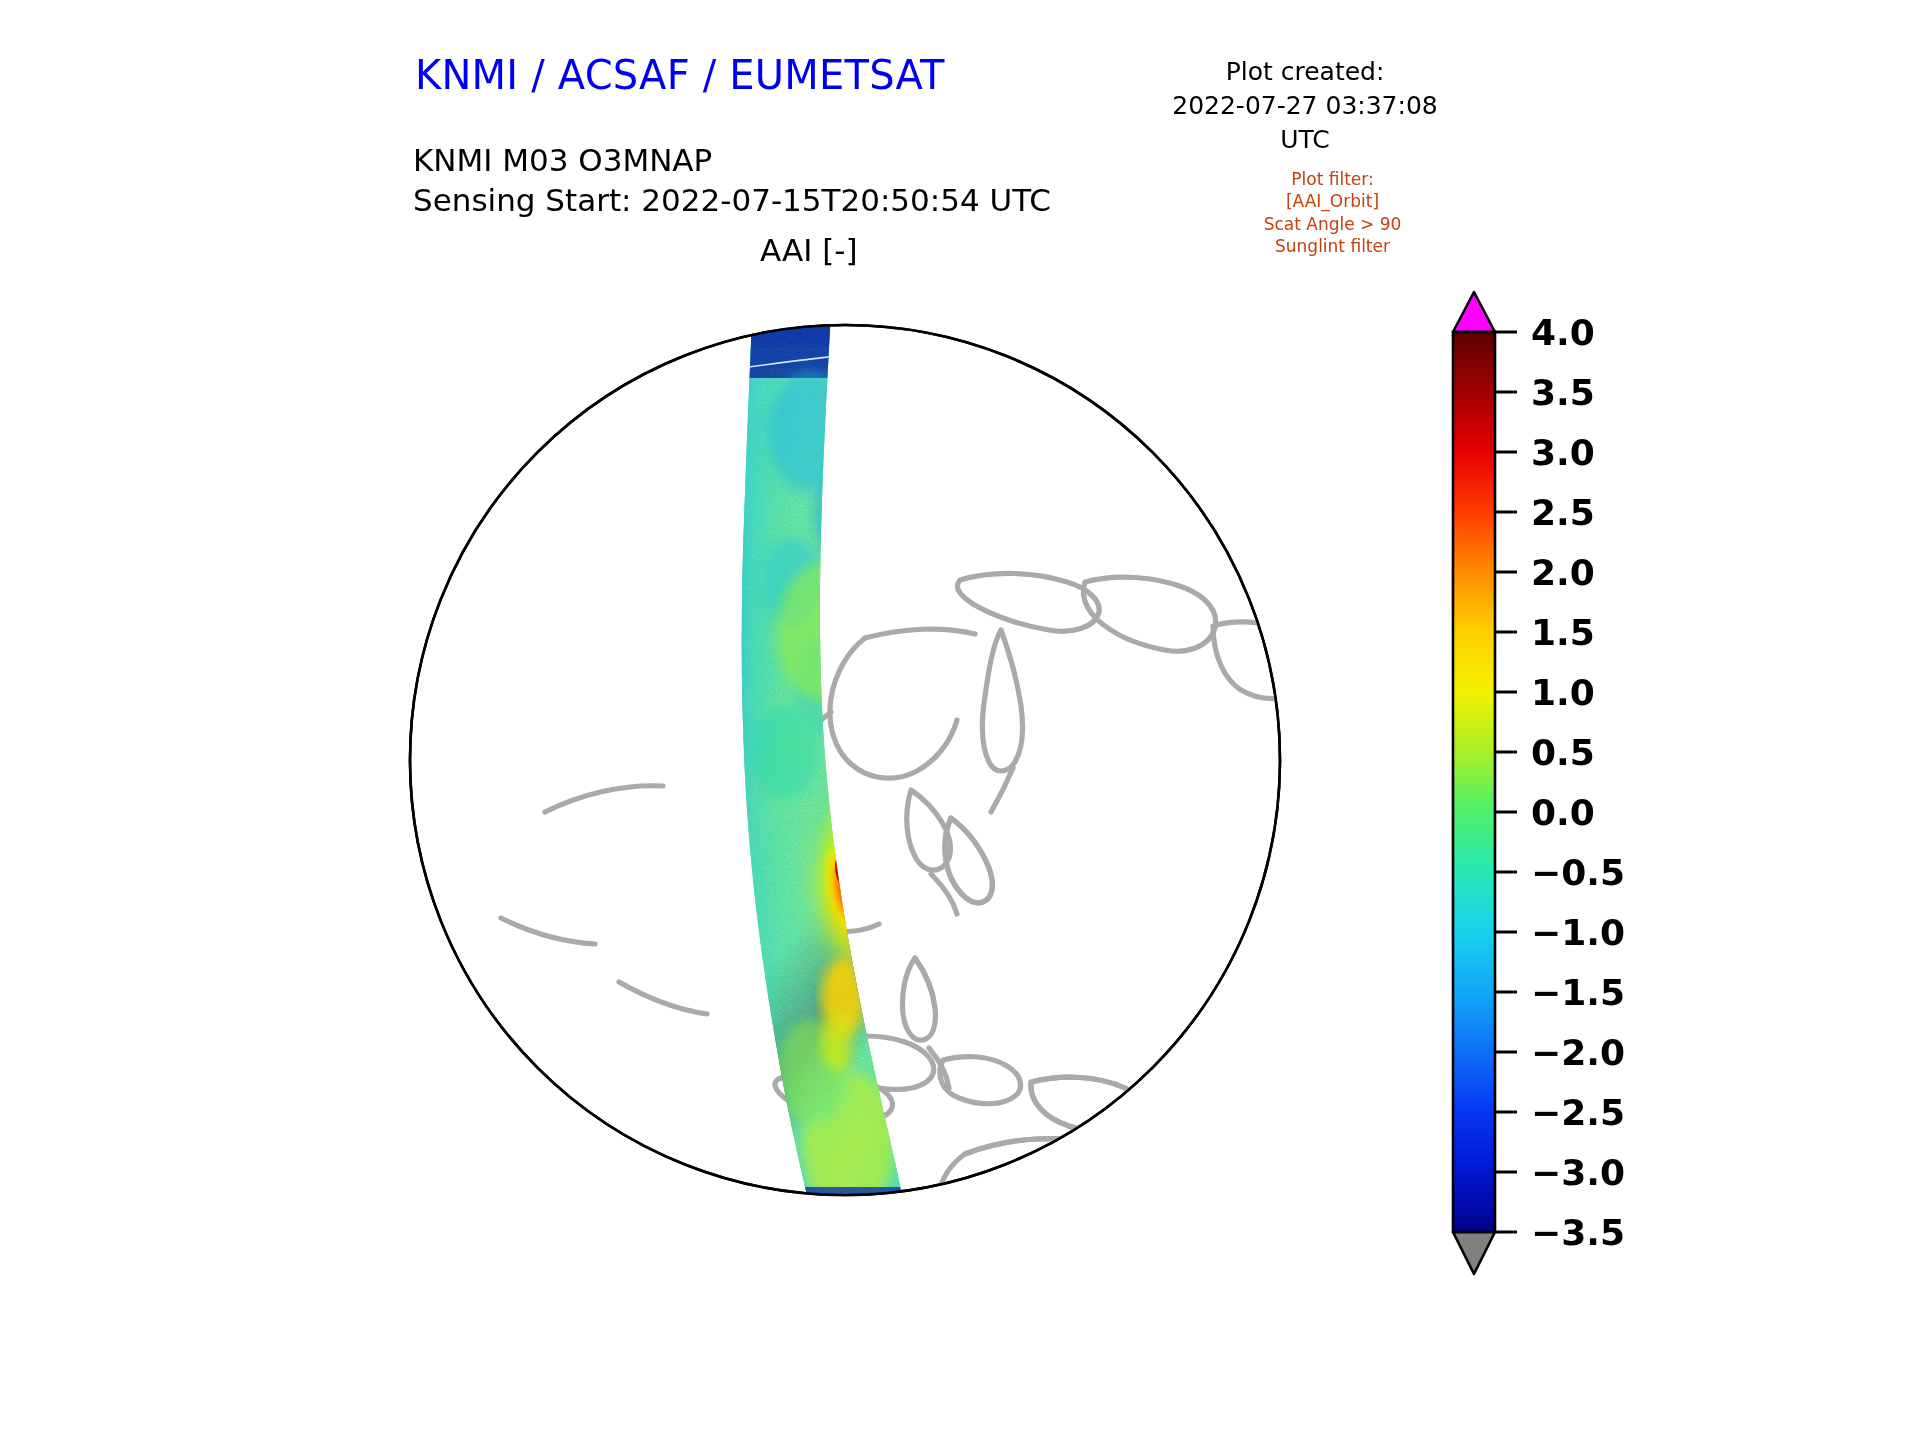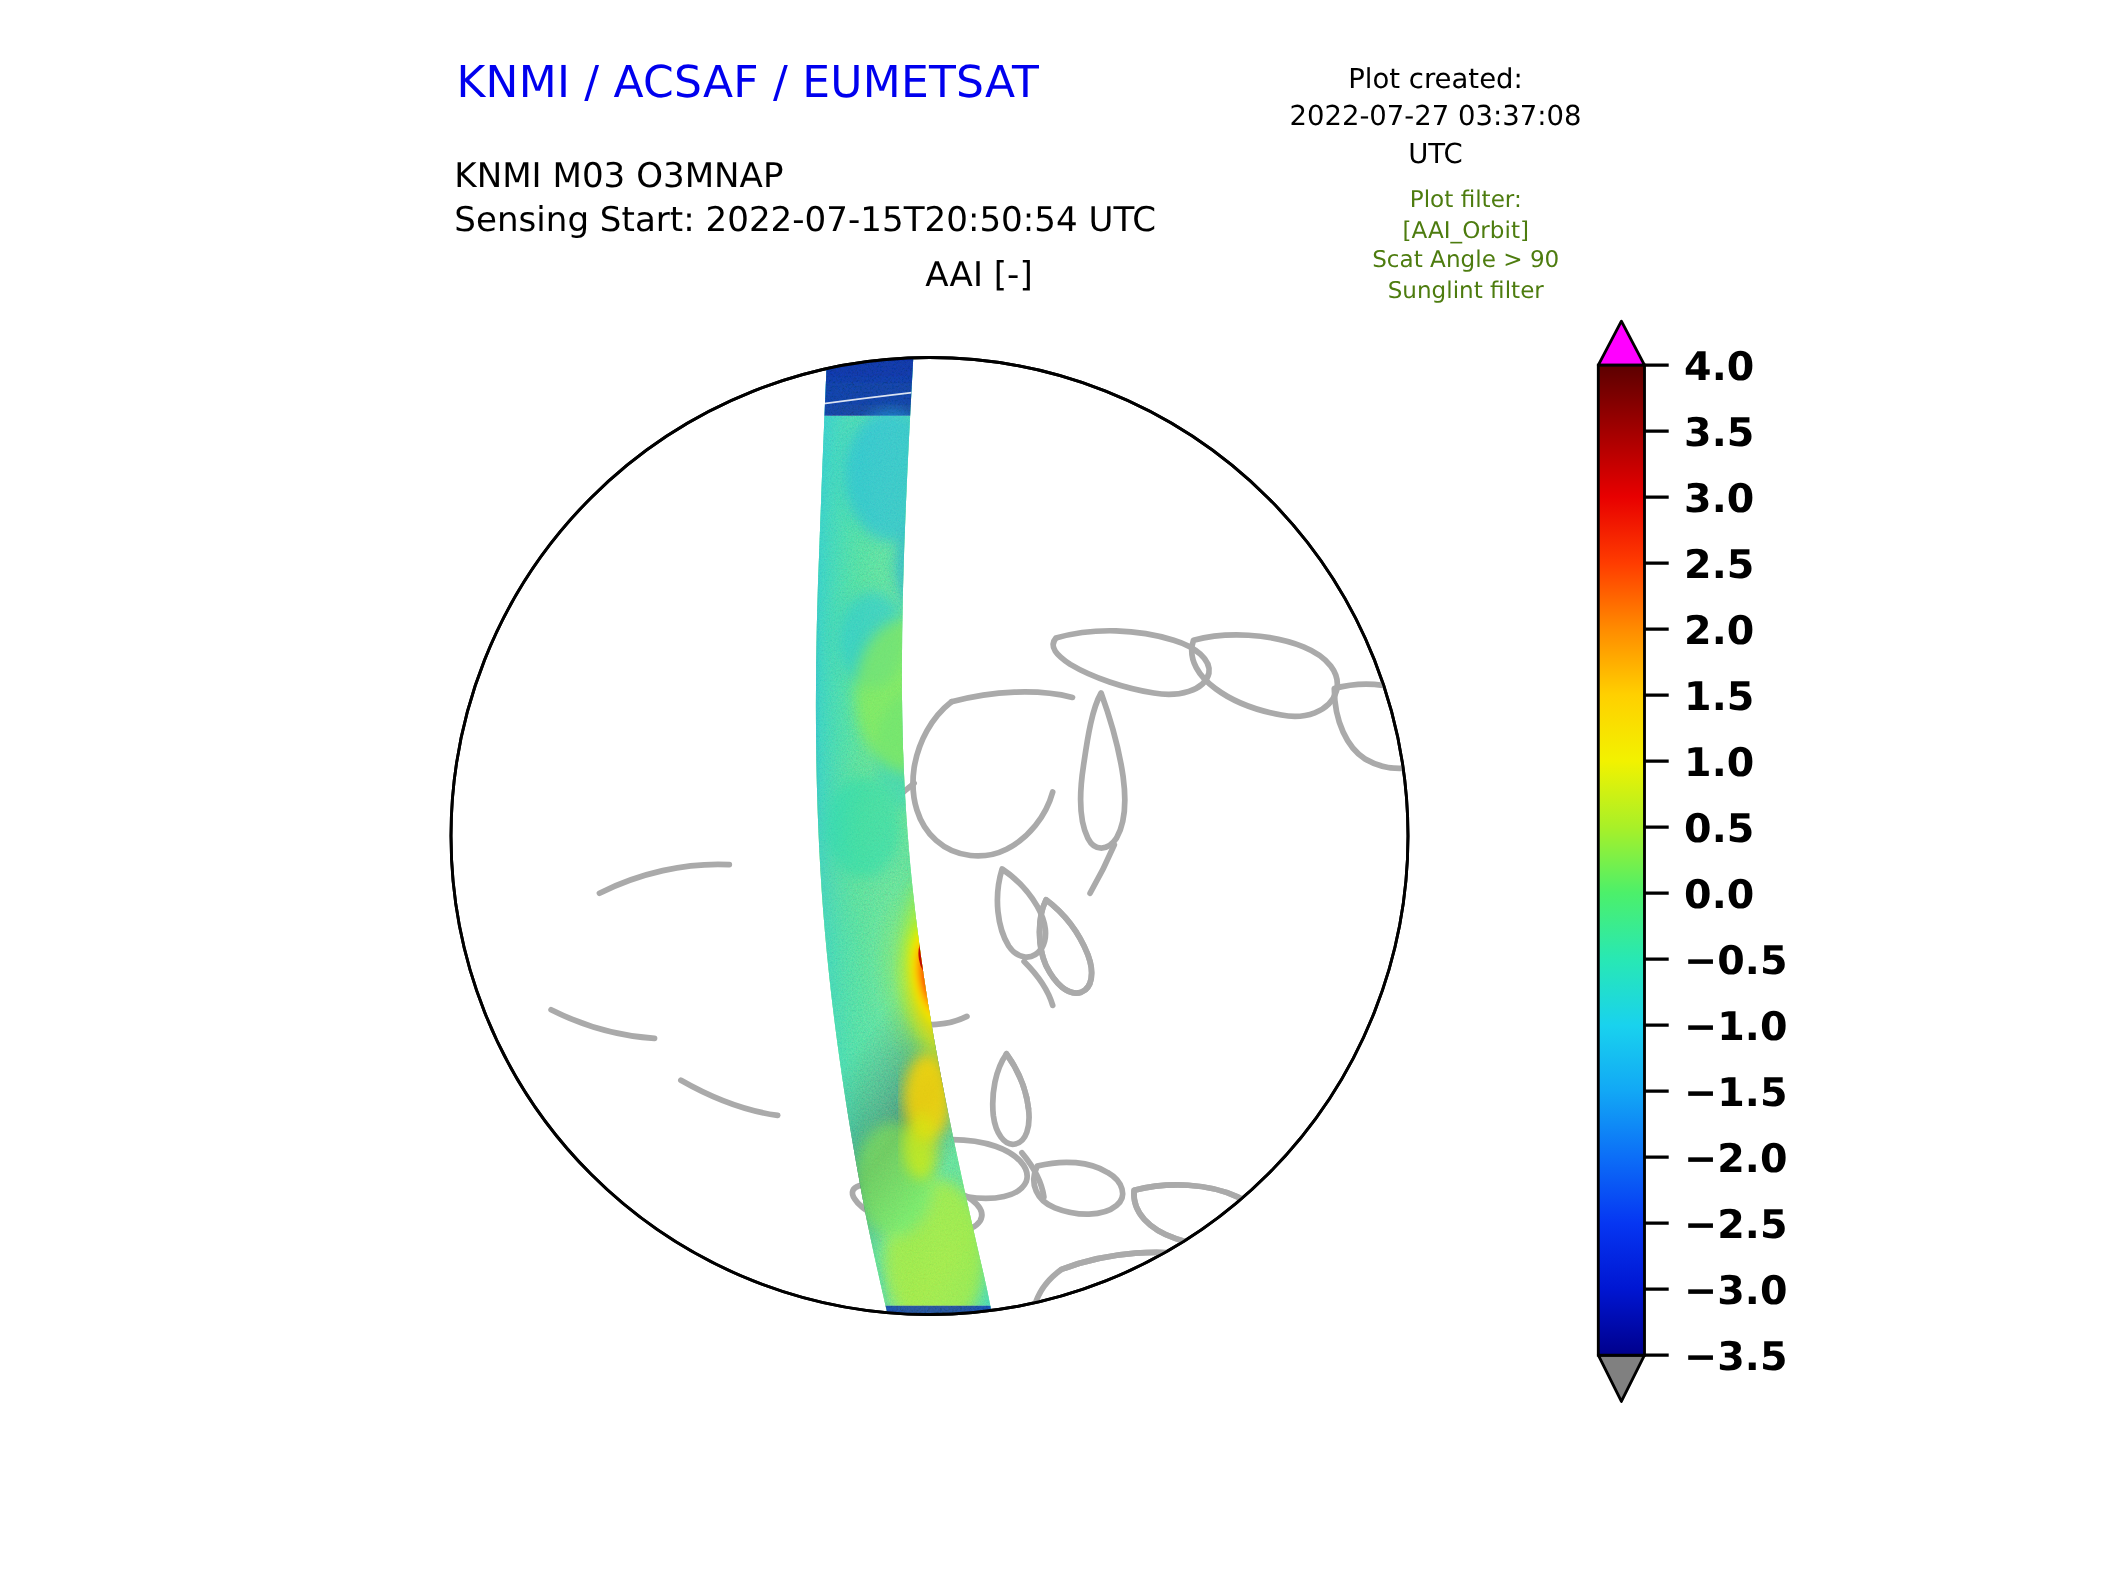--- a/index.html
+++ b/index.html
@@ -18,25 +18,25 @@
   #created-block{
     position:absolute;left:1160px;top:55px;width:290px;
     text-align:center;font-size:25px;color:#000;line-height:1.35;
   }
   #product-block{
     position:absolute;left:413px;top:140px;
     font-size:31px;color:#000;line-height:1.30;white-space:nowrap;
   }
   #var-title{
     position:absolute;left:760px;top:232px;width:260px;
-    text-align:center;font-size:31px;color:#000;
+    font-size:31px;color:#000;
   }
   #filter-block{
     position:absolute;left:1215px;top:168px;width:235px;
-    text-align:center;font-size:21px;color:#4d7c0f;line-height:1.32;
+    text-align:center;font-size:17px;color:#c2410c;line-height:1.32;
   }
 
   
   #map-area{position:absolute;left:395px;top:282px;width:900px;height:1000px;}
   #map-svg{display:block;width:900px;height:1000px;}
 
   
   #cbar-area{position:absolute;left:1431px;top:282px;width:250px;height:1040px;font-weight:bold;}
   #cbar-svg{display:block;width:250px;height:1040px;}
   .cb-label{

